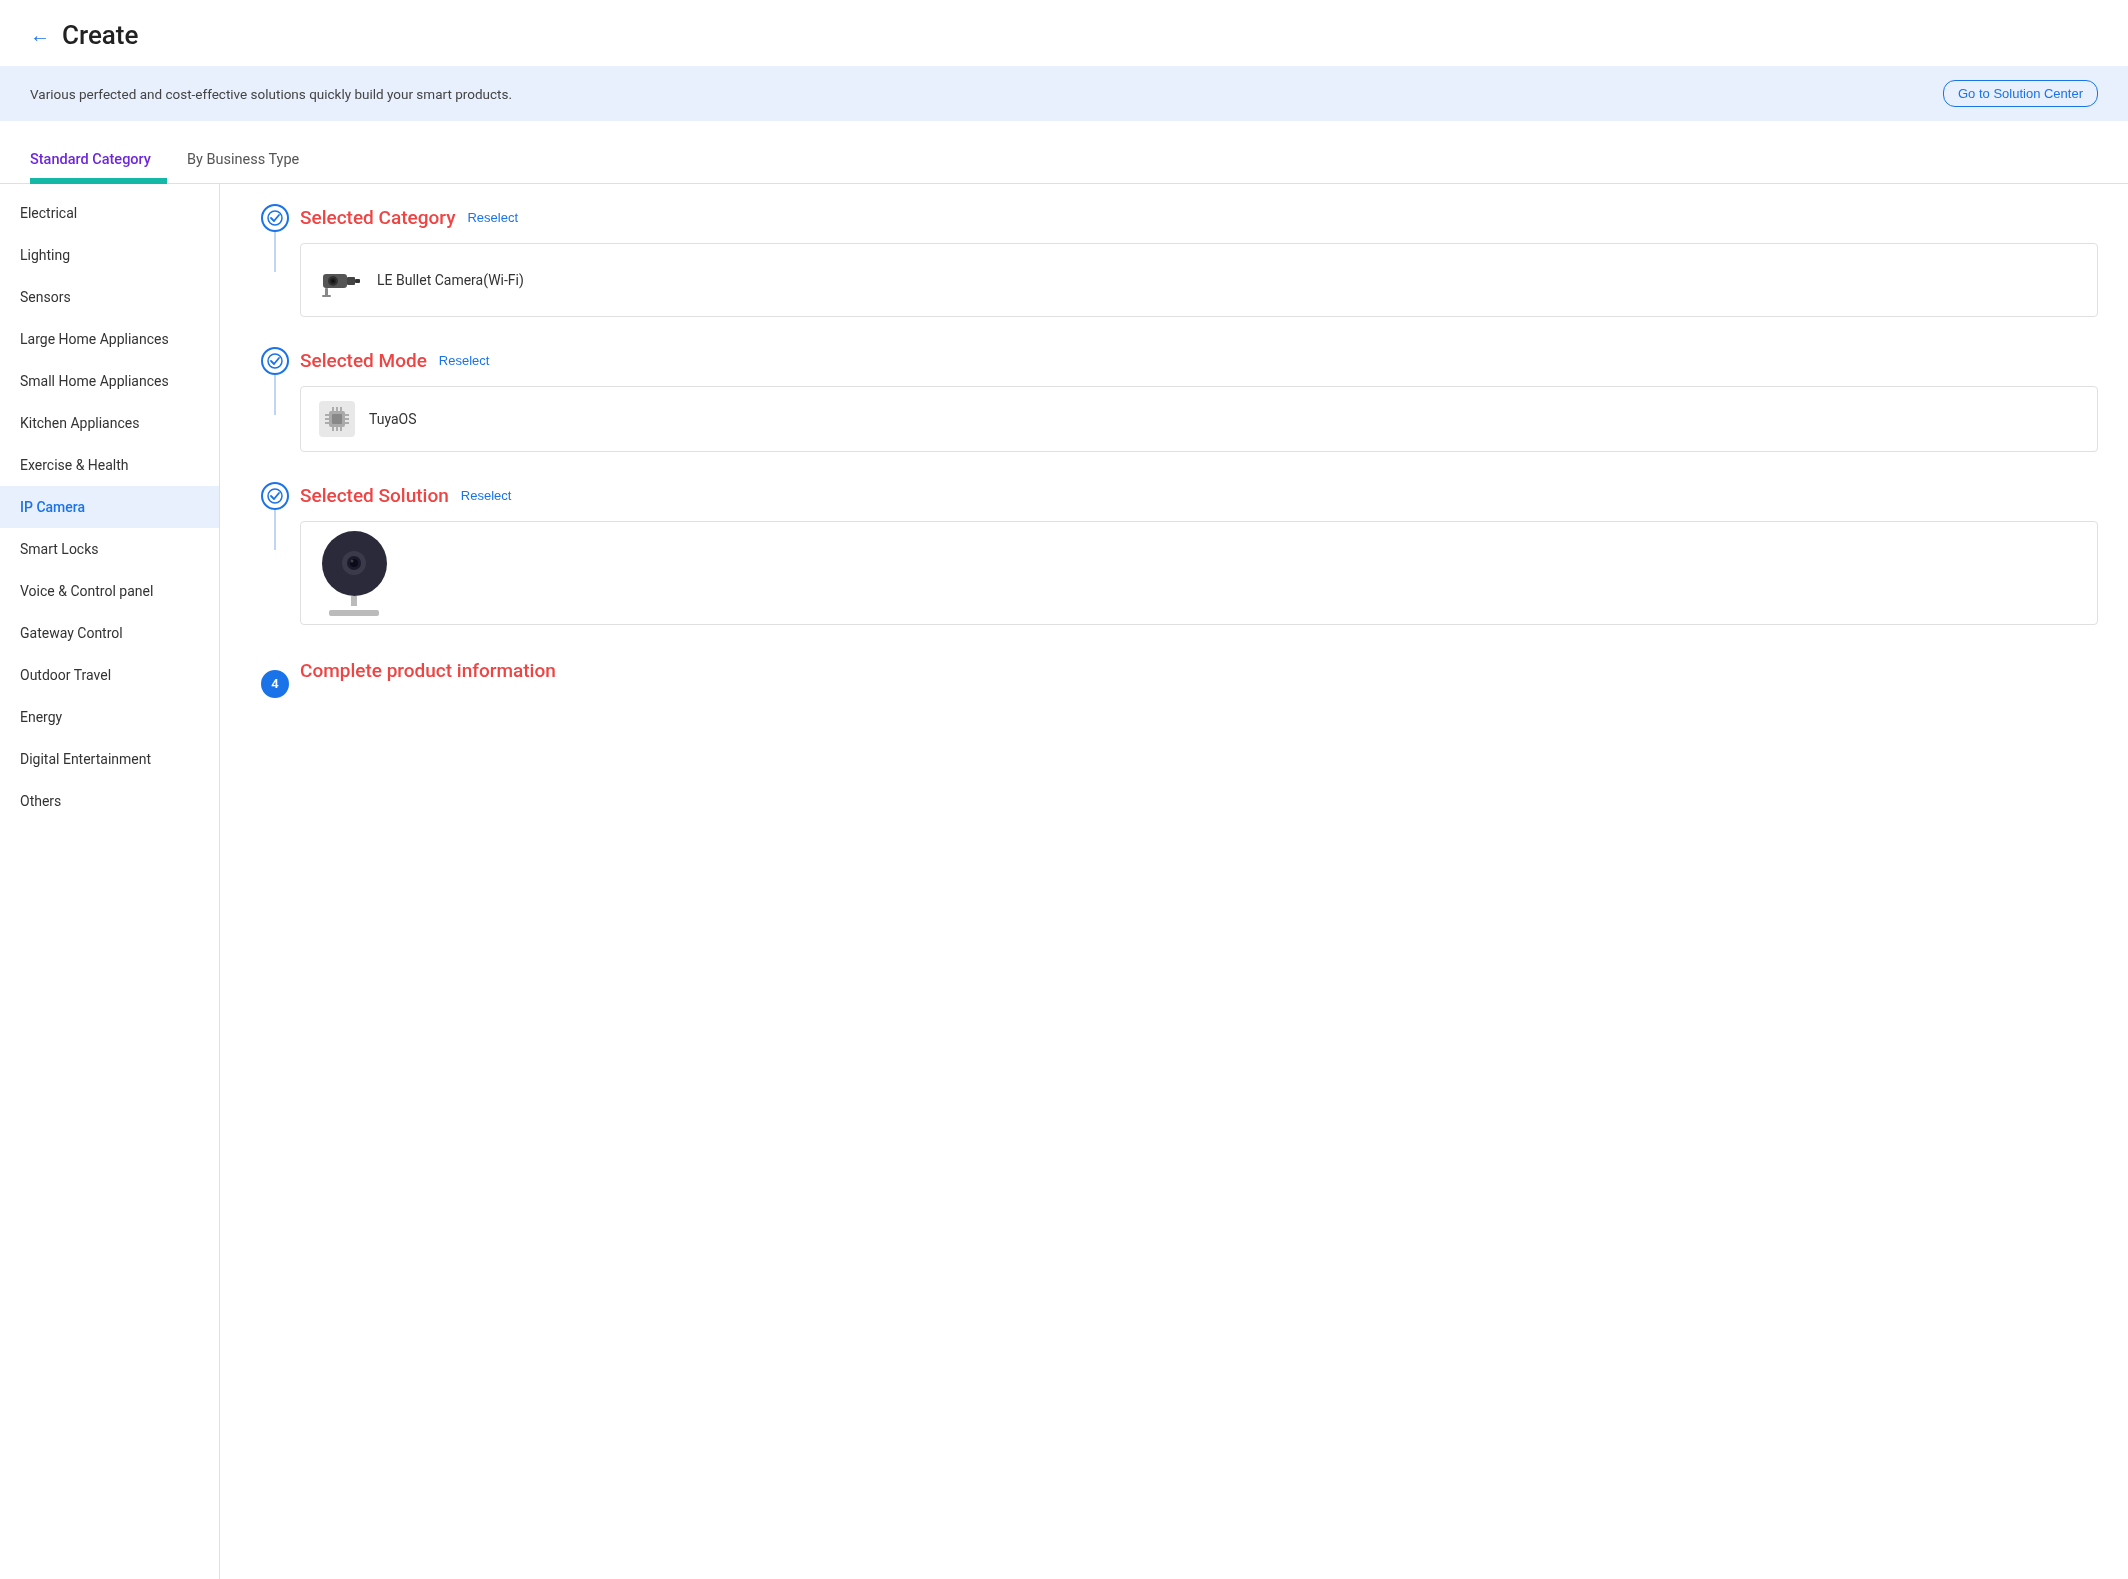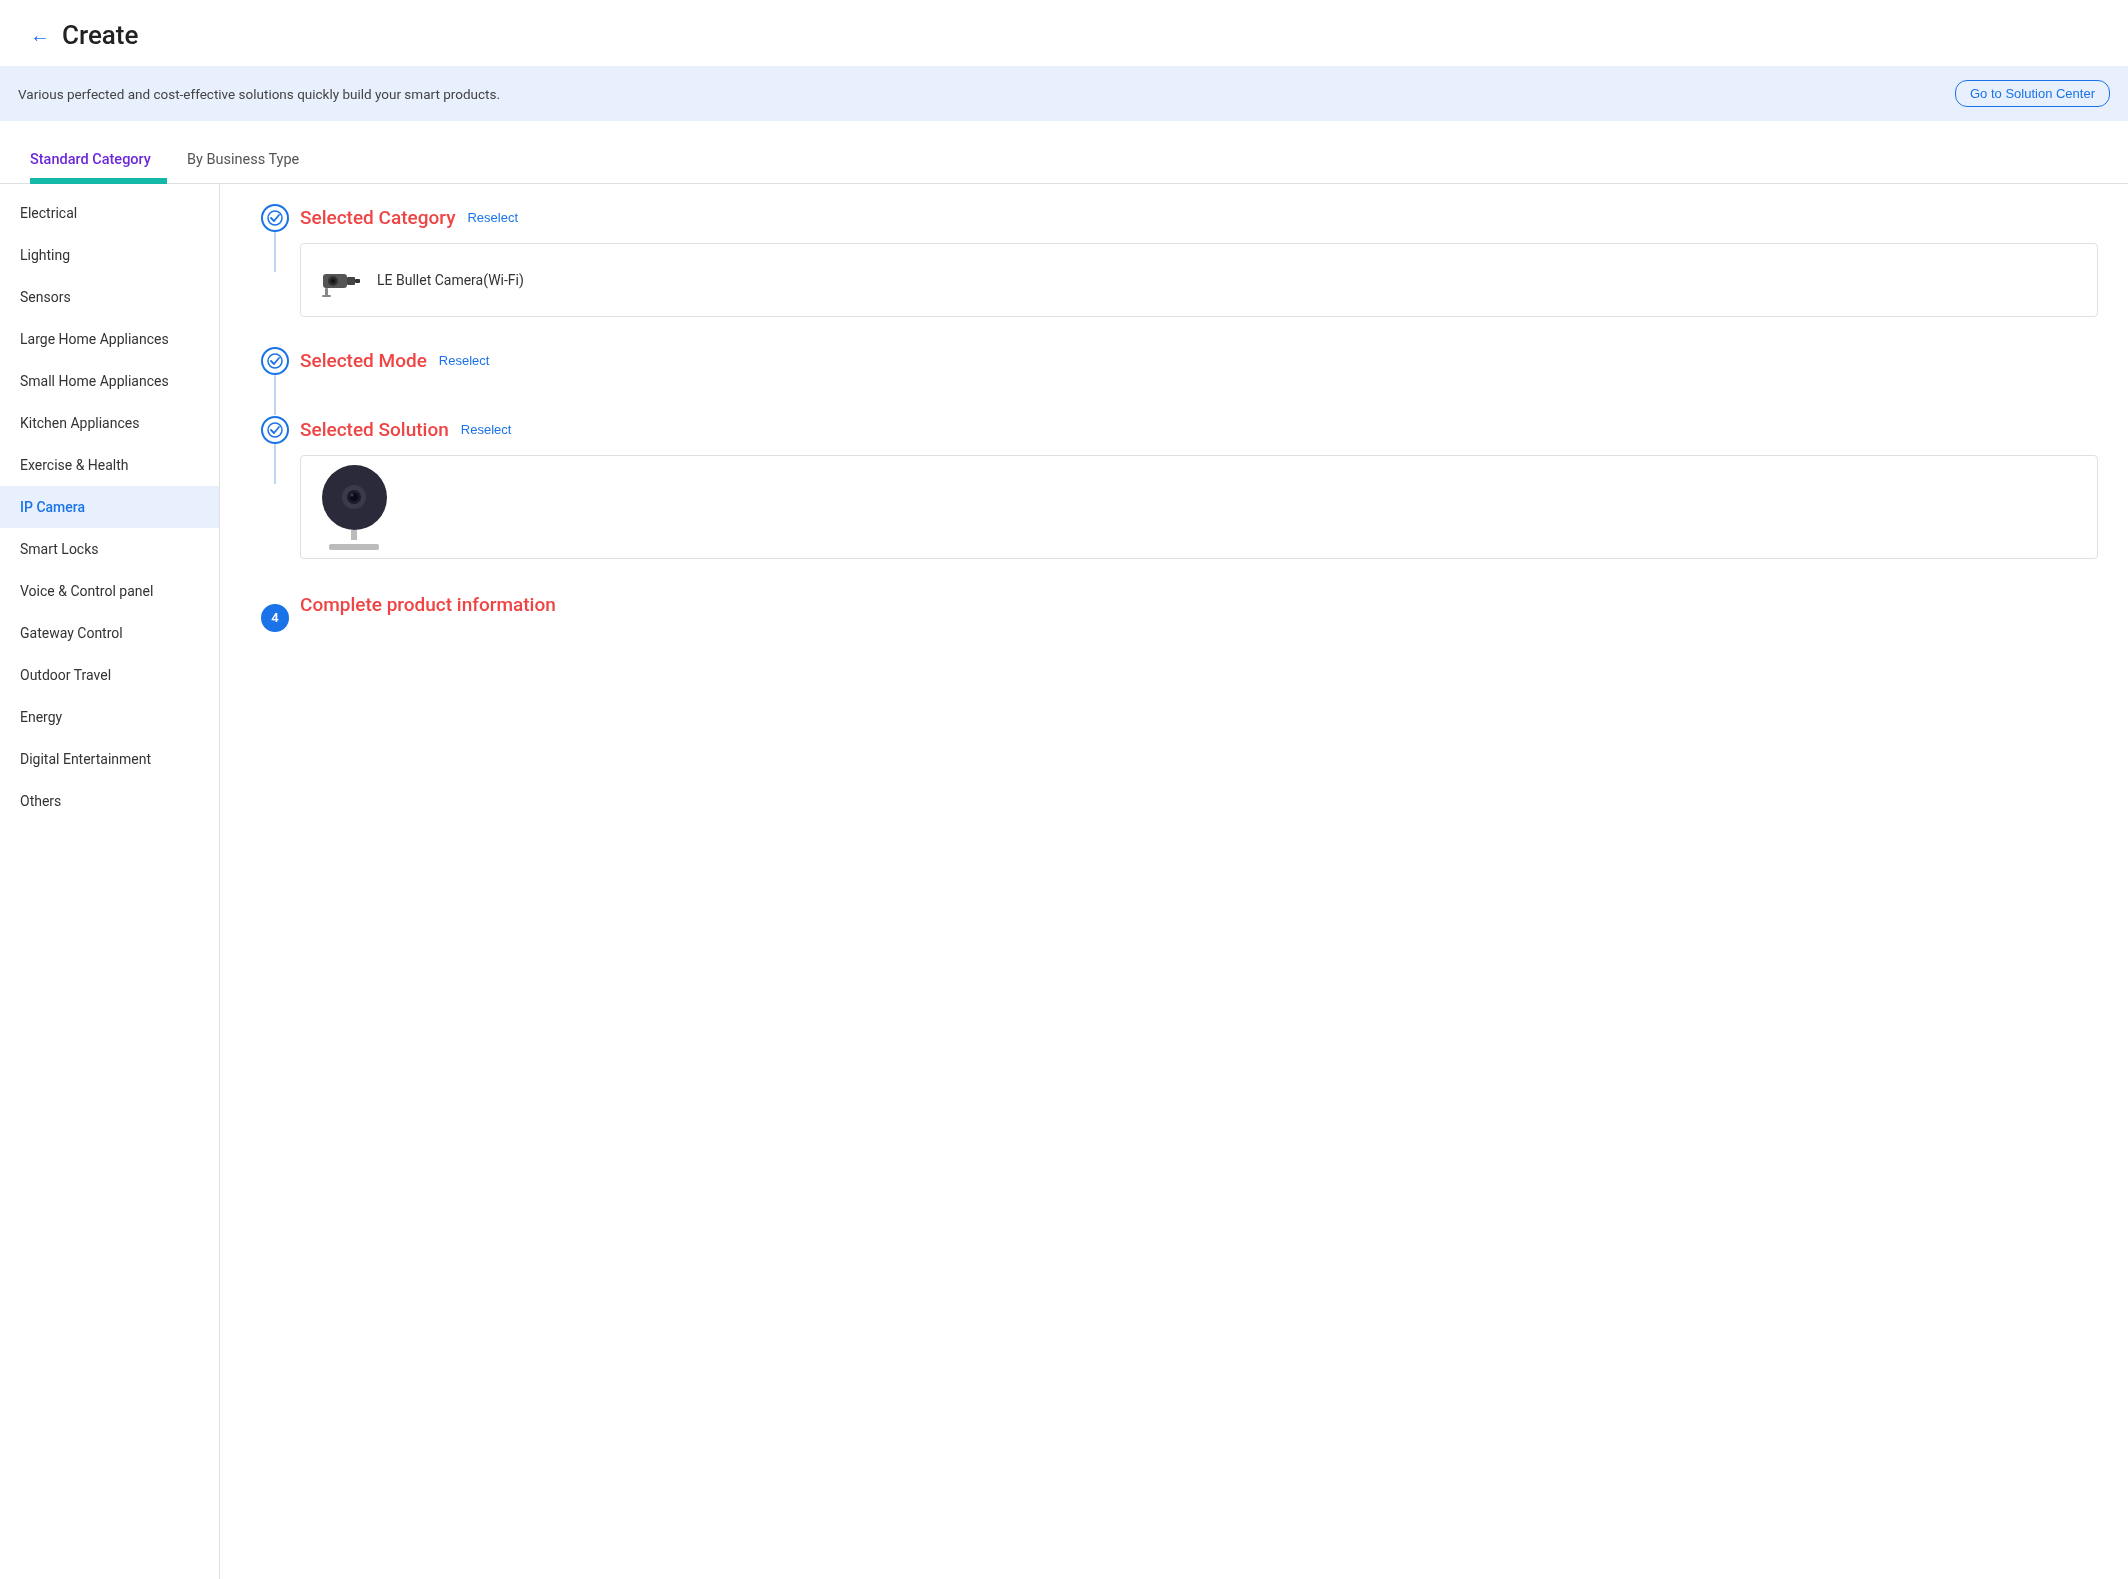--- a/index.html
+++ b/index.html
@@ -24,21 +24,21 @@
     }
 
     .page-title {
       font-size: 26px;
       font-weight: 500;
       color: #222;
     }
 
     .banner {
       background: #e8f0fe;
-      padding: 14px 18px;
+      padding: 14px 30px;
       display: flex;
       align-items: center;
       justify-content: space-between;
       margin: 0 0 20px 0;
     }
 
     .banner-text {
       color: #444;
       font-size: 13.5px;
     }
@@ -385,20 +385,42 @@
               <polyline points="4,8 7,11 12,5" stroke="#1a73e8" stroke-width="1.8" fill="none" stroke-linecap="round" stroke-linejoin="round"></polyline>
             </svg>
           </div>
           <div class="step-line"></div>
         </div>
         <div class="step-content">
           <div class="step-header">
             <span class="step-title">Selected Mode</span>
             <button class="reselect-btn">Reselect</button>
           </div>
+          <div class="selection-card">
+            <div class="selection-card-icon tuyaos-icon">
+
+              <svg width="28" height="28" viewBox="0 0 28 28">
+                <rect x="6" y="6" width="16" height="16" rx="2" fill="#aaa"></rect>
+                <rect x="9" y="9" width="10" height="10" rx="1" fill="#888"></rect>
+                <line x1="2" y1="10" x2="6" y2="10" stroke="#999" stroke-width="1.5"></line>
+                <line x1="2" y1="14" x2="6" y2="14" stroke="#999" stroke-width="1.5"></line>
+                <line x1="2" y1="18" x2="6" y2="18" stroke="#999" stroke-width="1.5"></line>
+                <line x1="22" y1="10" x2="26" y2="10" stroke="#999" stroke-width="1.5"></line>
+                <line x1="22" y1="14" x2="26" y2="14" stroke="#999" stroke-width="1.5"></line>
+                <line x1="22" y1="18" x2="26" y2="18" stroke="#999" stroke-width="1.5"></line>
+                <line x1="10" y1="2" x2="10" y2="6" stroke="#999" stroke-width="1.5"></line>
+                <line x1="14" y1="2" x2="14" y2="6" stroke="#999" stroke-width="1.5"></line>
+                <line x1="18" y1="2" x2="18" y2="6" stroke="#999" stroke-width="1.5"></line>
+                <line x1="10" y1="22" x2="10" y2="26" stroke="#999" stroke-width="1.5"></line>
+                <line x1="14" y1="22" x2="14" y2="26" stroke="#999" stroke-width="1.5"></line>
+                <line x1="18" y1="22" x2="18" y2="26" stroke="#999" stroke-width="1.5"></line>
+              </svg>
+            </div>
+            <span class="selection-card-label">TuyaOS</span>
+          </div>
         </div>
       </div>
 
       <div class="step-row">
         <div class="step-left">
           <div class="step-circle">
             <svg width="16" height="16" viewBox="0 0 16 16" fill="none">
               <circle cx="8" cy="8" r="7" stroke="#1a73e8" stroke-width="1.5" fill="none"></circle>
               <polyline points="4,8 7,11 12,5" stroke="#1a73e8" stroke-width="1.8" fill="none" stroke-linecap="round" stroke-linejoin="round"></polyline>
             </svg>

